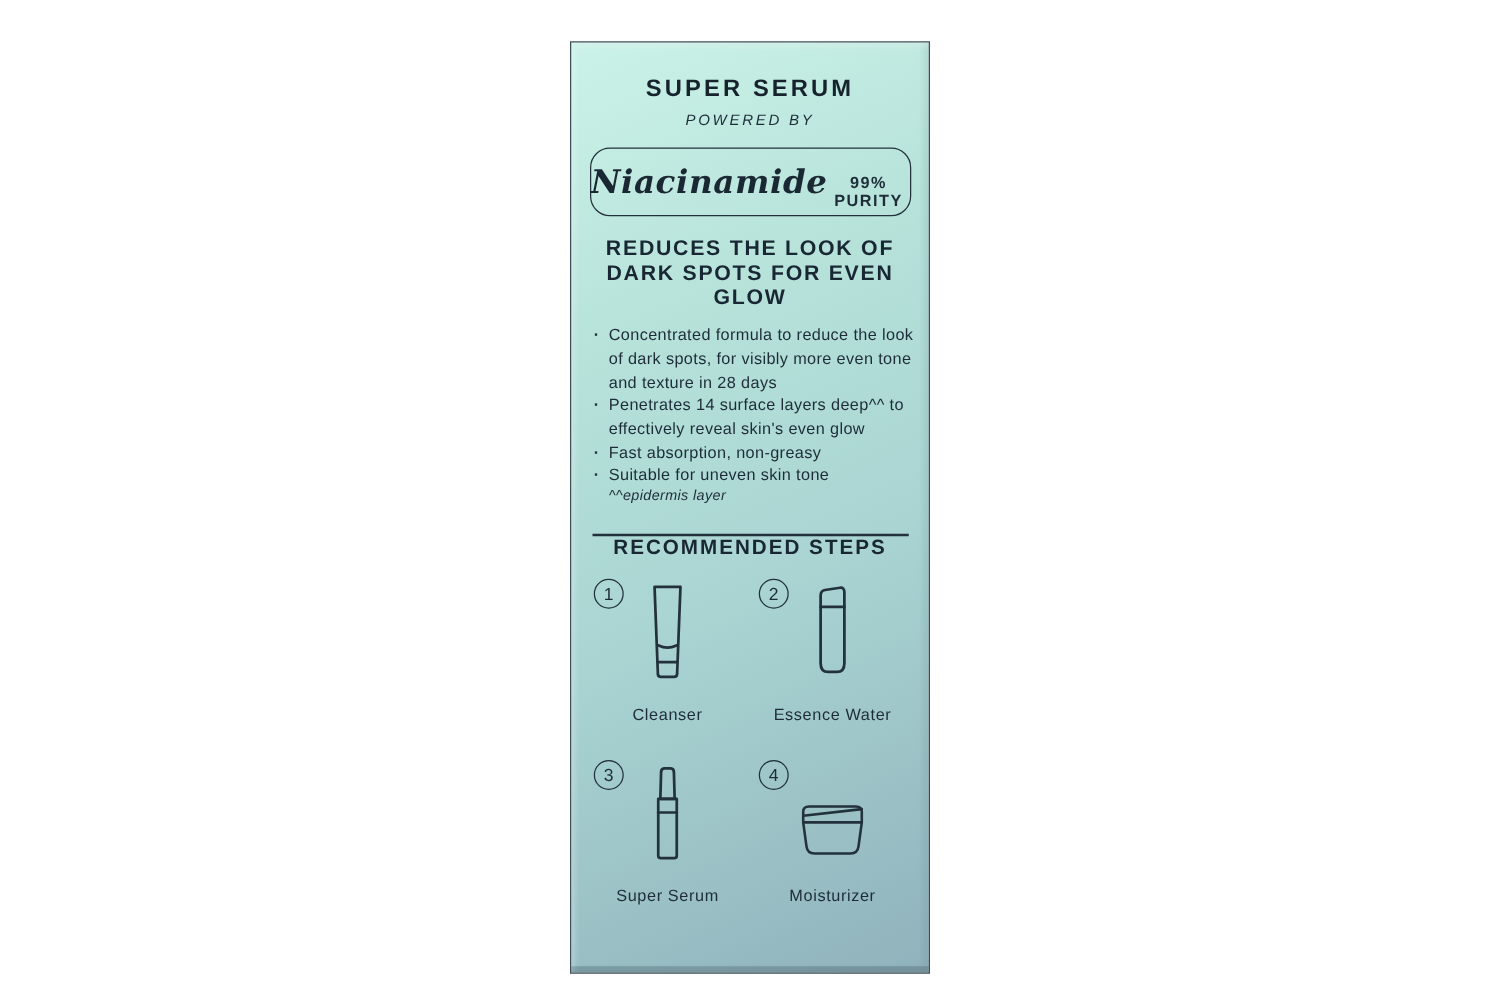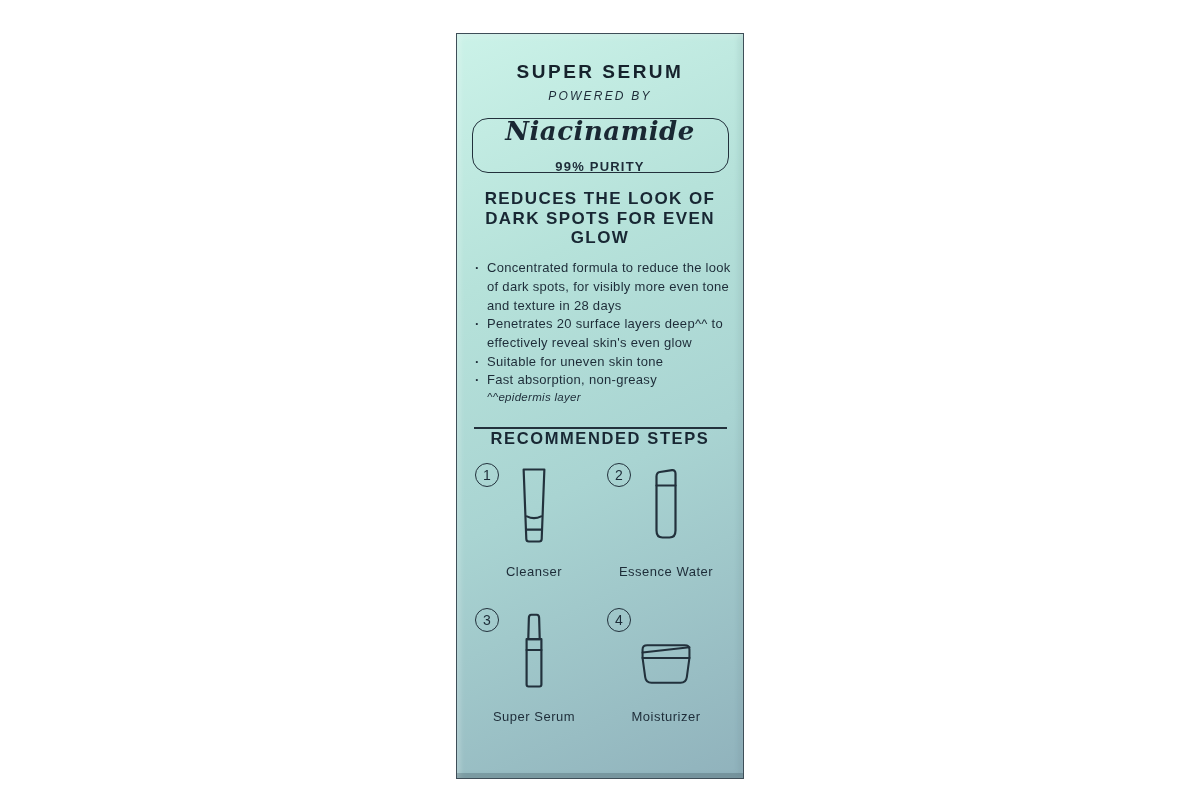--- a/index.html
+++ b/index.html
@@ -45,21 +45,21 @@
     font-style:italic;
     font-weight:500;
     letter-spacing:2.2px;
   }
   .ingredient-badge{
     width:257px;
     height:55px;
     margin:15px auto 0;
     border:1.6px solid #22313c;
     border-radius:16px;
-    display:flex;flex-direction:column;align-items:center;justify-content:center;
+    display:flex;flex-direction:row;align-items:center;justify-content:center;
   }
   .ingredient-name{
     font-family:"DejaVu Serif", serif;
     font-style:italic;
     font-weight:700;
     font-size:26px;
     line-height:1;
     letter-spacing:0.5px;
     color:#1a2833;
   }
@@ -171,23 +171,23 @@
 
     <div class="ingredient-badge">
       <div class="ingredient-name">Niacinamide</div>
       <div class="ingredient-purity">99% PURITY</div>
     </div>
 
     <div class="claim-heading">REDUCES THE LOOK OF DARK SPOTS FOR EVEN GLOW</div>
 
     <ul class="benefit-list">
       <li>Concentrated formula to reduce the look of dark spots, for visibly more even tone and texture in 28 days</li>
-      <li>Penetrates 20 surface layers deep^^ to effectively reveal skin's even glow</li>
+      <li>Penetrates 14 surface layers deep^^ to effectively reveal skin's even glow</li>
+      <li>Fast absorption, non-greasy</li>
       <li>Suitable for uneven skin tone</li>
-      <li>Fast absorption, non-greasy</li>
     </ul>
 
     <div class="footnote">^^epidermis layer</div>
 
     <div class="divider"></div>
 
     <div class="steps-heading">RECOMMENDED STEPS</div>
 
     <div class="steps-grid">
 

